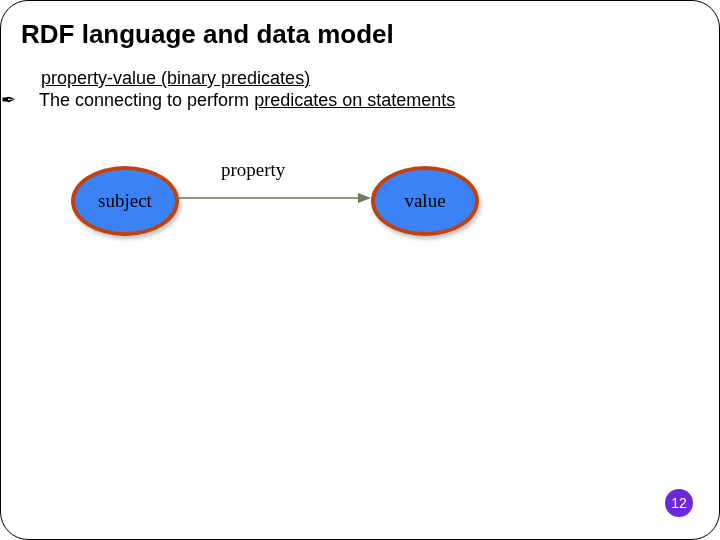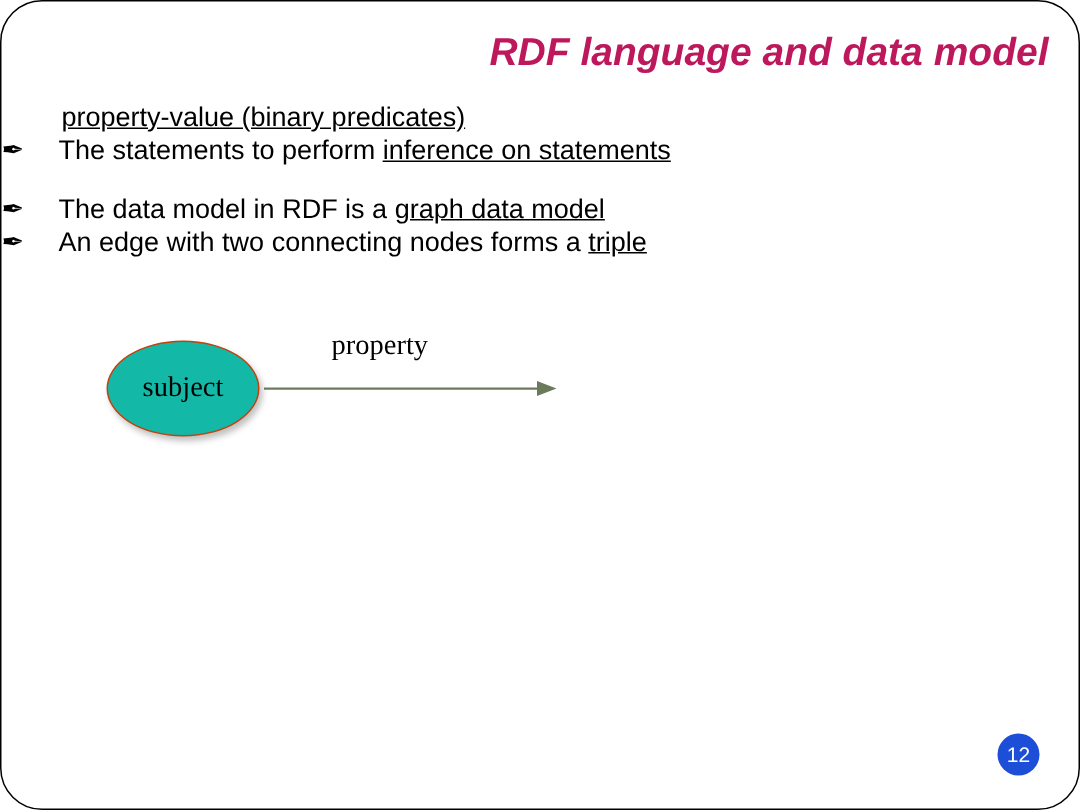--- a/index.html
+++ b/index.html
@@ -15,26 +15,25 @@
     position: relative;
     box-sizing: border-box;
     width: 720px;
     height: 540px;
     padding: 10px 20px 10px 20px;
     border: 1px solid #000;
     border-radius: 28px;
     background: #fff;
   }
   .title {
-    text-align: right;
+    text-align: left;
     font-size: 26px;
     font-weight: bold;
     margin: 8px 0 18px 0;
-    color: #be185d;
-    font-style: italic;
+    color: #000000;
   }
   .section-heading {
     font-size: 18px;
     font-weight: bold;
     margin: 2px 0 0 0;
   }
   .bullets {
     margin: 0 0 18px 0;
     padding: 0;
     list-style: none;
@@ -69,23 +68,23 @@
   .diagram {
     position: relative;
     height: 110px;
     margin-top: 30px;
     margin-left: 50px;
   }
   .node {
     position: absolute;
     width: 100px;
     height: 62px;
-    border: 1px solid #c2410c;
+    border: 4px solid #c2410c;
     border-radius: 50%;
-    background: #14b8a6;
+    background: #3b82f6;
     box-shadow: 2px 3px 4px rgba(0,0,0,0.25);
     display: flex;
     align-items: center;
     justify-content: center;
     font-family: "Times New Roman", Times, serif;
     font-size: 19px;
   }
   .node.subject { left: 0; top: 25px; }
   .node.value   { left: 300px; top: 25px; }
   .edge-label {
@@ -103,57 +102,50 @@
     height: 2px;
   }
   .arrow svg { position: absolute; top: -7px; left: 0; }
   .page-number {
     position: absolute;
     right: 26px;
     bottom: 22px;
     width: 28px;
     height: 28px;
     border-radius: 50%;
-    background: #1d4ed8;
+    background: #6d28d9;
     color: #fff;
     font-size: 14px;
     display: flex;
     align-items: center;
     justify-content: center;
   }
 </style>
 <style>.bullets li::before{content:none}</style></head>
 <body>
 
 <div class="slide">
 
   <div class="title">RDF language and data model</div>
 
   <ul class="bullets">
     <div class="continuation">property-value (binary predicates)</div>
     <li>
-      <span class="script-bullet">✒</span><span>The statements to perform </span><span class="underline">inference on statements</span><span></span>
+      <span class="script-bullet">✒</span><span>The connecting to perform </span><span class="underline">predicates on statements</span><span></span>
     </li>
   </ul>
 
-  <ul class="bullets">
-    <li>
-      <span class="script-bullet">✒</span><span>The data model in RDF is a </span><span class="underline">graph data model</span><span></span>
-    </li>
-    <li>
-      <span class="script-bullet">✒</span><span>An edge with two connecting nodes forms a </span><span class="underline">triple</span><span></span>
-    </li>
-  </ul>
 
   <div class="diagram">
     <div class="node subject">subject</div>
     <div class="edge-label">property</div>
     <div class="arrow">
       <svg width="195" height="16">
         <line x1="0" y1="8" x2="182" y2="8" stroke-width="1.5" stroke="#6a7a5a"></line>
         <polygon points="182,3 195,8 182,13" fill="#6a7a5a"></polygon>
       </svg>
     </div>
+    <div class="node value">value</div>
   </div>
 
   <div class="page-number">12</div>
 
 </div>
 
 </body></html>

